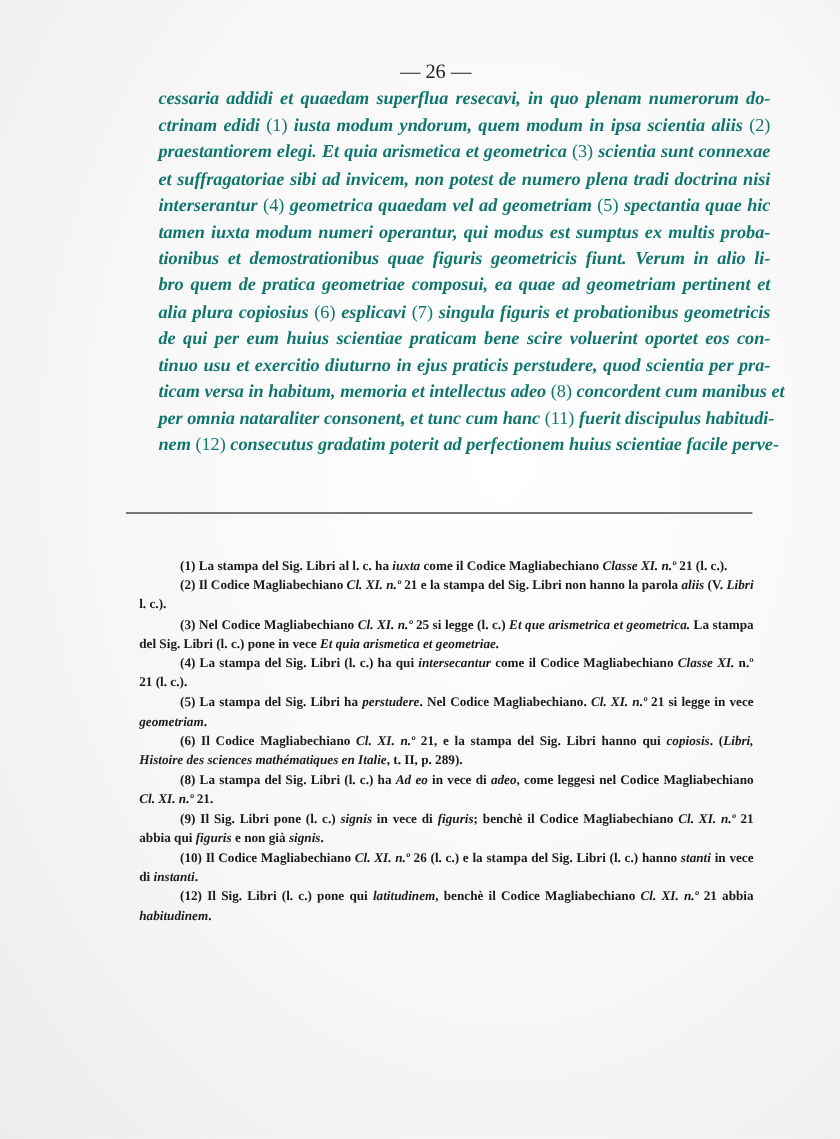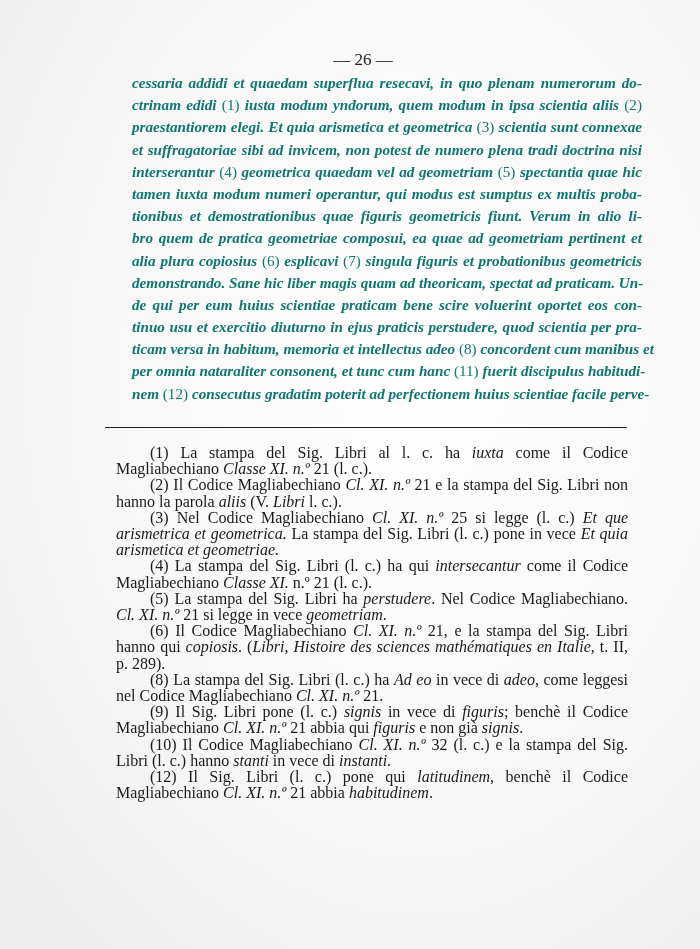--- a/index.html
+++ b/index.html
@@ -24,56 +24,55 @@
     text-align: justify;
     color: #0f766e;
   }
   .main-text .line { display: block; text-align: justify; text-align-last: justify; white-space: nowrap; height: 22.2px; }
   .ref { font-style: normal; font-weight: normal; }
   .separator {
     position: absolute; top: 427px; left: 105px; width: 522px; height: 0;
     border-top: 1.6px solid #222;
   }
   .footnotes {
-    position: absolute; top: 445px; left: 116px; width: 512px;
+    position: absolute; top: 464px; left: 116px; width: 512px;
     font-family: "Liberation Serif", serif;
-    font-size: 16px; line-height: 16.2px; color: #1a1a1a;
+    font-size: 11px; line-height: 16.2px; color: #1a1a1a; font-weight: bold;
   }
   .fn { margin: 0 0 0 0; text-align: justify; text-indent: 34px; }
   .fn i { font-style: italic; }
 </style>
 </head>
 <body>
 
 <div class="page-number">— 26 —</div>
 
 <div class="main-text">
     <span class="line">cessaria addidi et quaedam superflua resecavi, in quo plenam numerorum do-</span>
     <span class="line">ctrinam edidi <span class="ref">(1)</span> iusta modum yndorum, quem modum in ipsa scientia aliis <span class="ref">(2)</span></span>
     <span class="line">praestantiorem elegi. Et quia arismetica et geometrica <span class="ref">(3)</span> scientia sunt connexae</span>
     <span class="line">et suffragatoriae sibi ad invicem, non potest de numero plena tradi doctrina nisi</span>
     <span class="line">interserantur <span class="ref">(4)</span> geometrica quaedam vel ad geometriam <span class="ref">(5)</span> spectantia quae hic</span>
     <span class="line">tamen iuxta modum numeri operantur, qui modus est sumptus ex multis proba-</span>
     <span class="line">tionibus et demostrationibus quae figuris geometricis fiunt. Verum in alio li-</span>
     <span class="line">bro quem de pratica geometriae composui, ea quae ad geometriam pertinent et</span>
     <span class="line">alia plura copiosius <span class="ref">(6)</span> esplicavi <span class="ref">(7)</span> singula figuris et probationibus geometricis</span>
-    <span class="line">demonstrando. Sane hic liber magis quam ad theoricam, spectat ad praticam. Un-</span>
     <span class="line">de qui per eum huius scientiae praticam bene scire voluerint oportet eos con-</span>
     <span class="line">tinuo usu et exercitio diuturno in ejus praticis perstudere, quod scientia per pra-</span>
     <span class="line">ticam versa in habitum, memoria et intellectus adeo <span class="ref">(8)</span> concordent cum manibus et</span>
     <span class="line">per omnia nataraliter consonent, et tunc cum hanc <span class="ref">(11)</span> fuerit discipulus habitudi-</span>
     <span class="line">nem <span class="ref">(12)</span> consecutus gradatim poterit ad perfectionem huius scientiae facile perve-</span>
   </div>
 
 <div class="separator"></div>
 
 <div class="footnotes">
     <p class="fn"><span>(1)</span><span> La stampa del Sig. Libri al l. c. ha </span><i>iuxta</i><span> come il Codice Magliabechiano </span><i>Classe XI. n.º</i><span> 21 (l. c.).</span></p>
     <p class="fn"><span>(2)</span><span> Il Codice Magliabechiano </span><i>Cl. XI. n.º</i><span> 21 e la stampa del Sig. Libri non hanno la parola </span><i>aliis</i><span> (V. </span><i>Libri</i><span> l. c.).</span></p>
     <p class="fn"><span>(3)</span><span> Nel Codice Magliabechiano </span><i>Cl. XI. n.º</i><span> 25 si legge (l. c.) </span><i>Et que arismetrica et geometrica.</i><span> La stampa del Sig. Libri (l. c.) pone in vece </span><i>Et quia arismetica et geometriae.</i></p>
     <p class="fn"><span>(4)</span><span> La stampa del Sig. Libri (l. c.) ha qui </span><i>intersecantur</i><span> come il Codice Magliabechiano </span><i>Classe XI.</i><span> n.º 21 (l. c.).</span></p>
     <p class="fn"><span>(5)</span><span> La stampa del Sig. Libri ha </span><i>perstudere</i><span>. Nel Codice Magliabechiano. </span><i>Cl. XI. n.º</i><span> 21 si legge in vece </span><i>geometriam</i><span>.</span></p>
     <p class="fn"><span>(6)</span><span> Il Codice Magliabechiano </span><i>Cl. XI. n.º</i><span> 21, e la stampa del Sig. Libri hanno qui </span><i>copiosis</i><span>. (</span><i>Libri, Histoire des sciences mathématiques en Italie</i><span>, t. II, p. 289).</span></p>
     <p class="fn"><span>(8)</span><span> La stampa del Sig. Libri (l. c.) ha </span><i>Ad eo</i><span> in vece di </span><i>adeo</i><span>, come leggesi nel Codice Magliabechiano </span><i>Cl. XI. n.º</i><span> 21.</span></p>
     <p class="fn"><span>(9)</span><span> Il Sig. Libri pone (l. c.) </span><i>signis</i><span> in vece di </span><i>figuris</i><span>; benchè il Codice Magliabechiano </span><i>Cl. XI. n.º</i><span> 21 abbia qui </span><i>figuris</i><span> e non già </span><i>signis</i><span>.</span></p>
-    <p class="fn"><span>(10)</span><span> Il Codice Magliabechiano </span><i>Cl. XI. n.º</i><span> 32 (l. c.) e la stampa del Sig. Libri (l. c.) hanno </span><i>stanti</i><span> in vece di </span><i>instanti</i><span>.</span></p>
+    <p class="fn"><span>(10)</span><span> Il Codice Magliabechiano </span><i>Cl. XI. n.º</i><span> 26 (l. c.) e la stampa del Sig. Libri (l. c.) hanno </span><i>stanti</i><span> in vece di </span><i>instanti</i><span>.</span></p>
     <p class="fn"><span>(12)</span><span> Il Sig. Libri (l. c.) pone qui </span><i>latitudinem</i><span>, benchè il Codice Magliabechiano </span><i>Cl. XI. n.º</i><span> 21 abbia </span><i>habitudinem</i><span>.</span></p>
   </div>
 
 </body></html>

